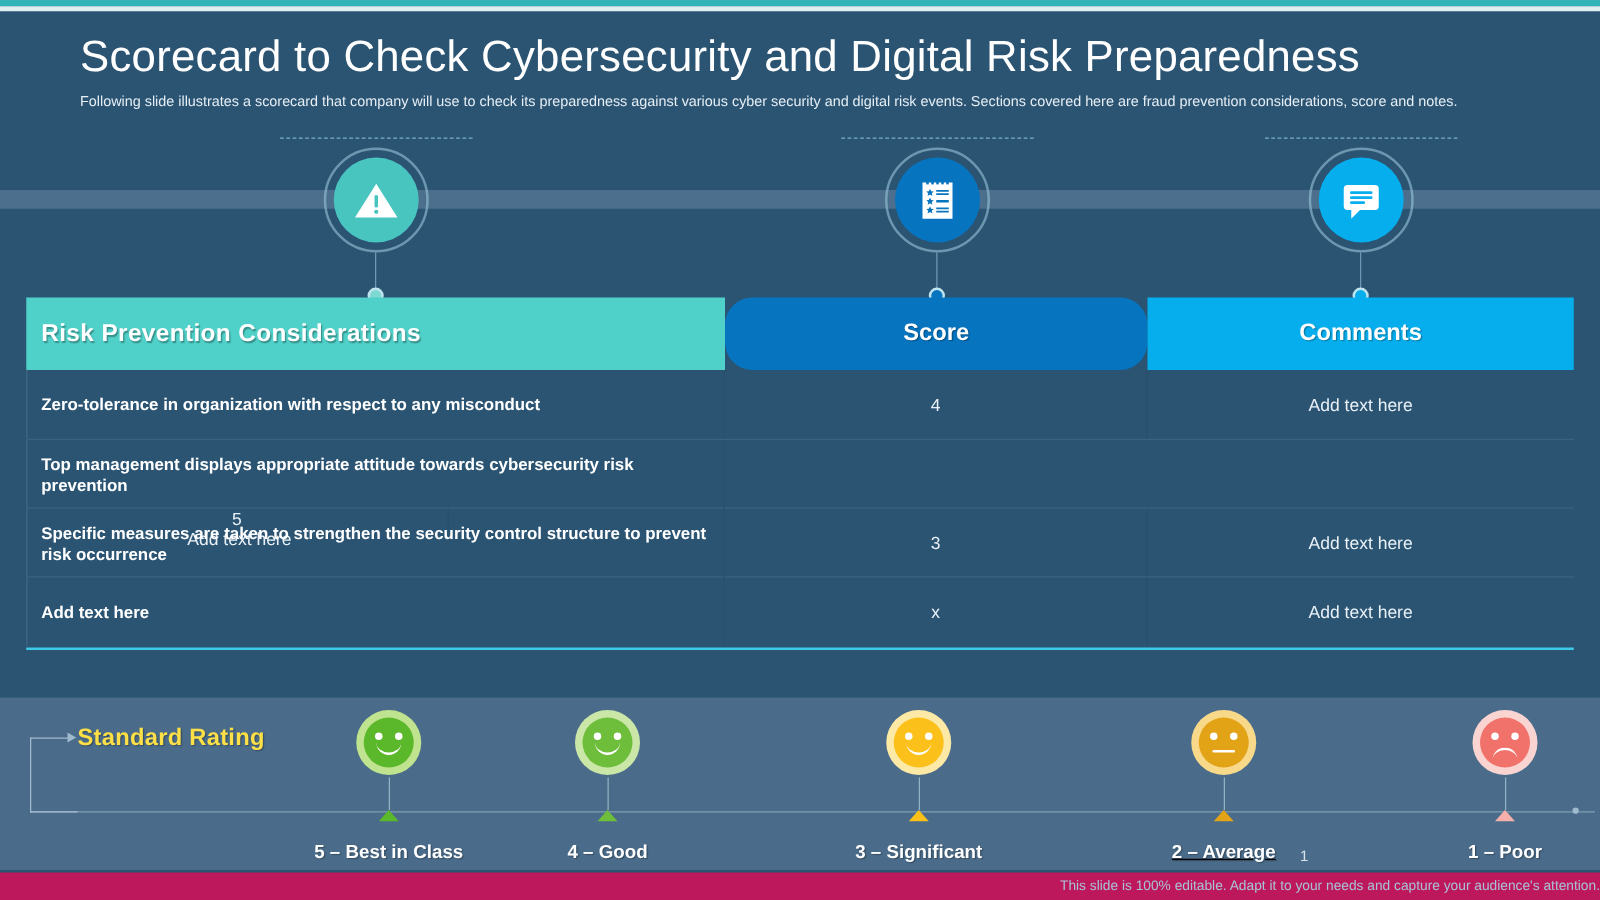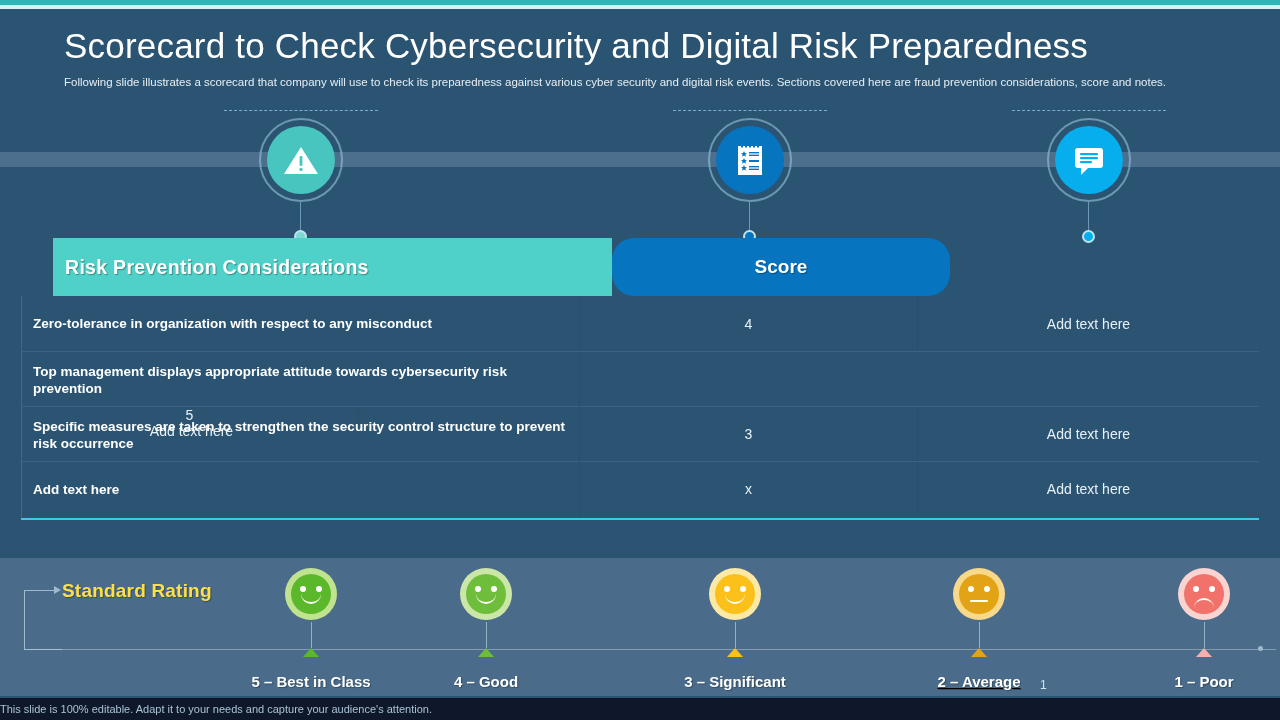--- a/index.html
+++ b/index.html
@@ -103,21 +103,21 @@
     border-top: 1.6px dashed rgba(150,205,230,.75);
   }
 
   
   .table {
     position: absolute;
     left: 21px; top: 238px;
     width: 1238px;
   }
   .trow { display: flex; }
-  .tcell-a { width: 559px; margin-left: 32px; }
+  .tcell-a { width: 559px; }
   .tcell-b { width: 338px; border-radius: 22px; }
   .tcell-c { width: 341px; }
 
   .thead .tcell-a {
     background: #4fd0c8;
     height: 58px;
     display: flex; align-items: center;
     padding-left: 12px;
   }
   .thead .tcell-b {
@@ -308,22 +308,22 @@
   .page-num {
     position: absolute;
     left: 1040px; top: 678px;
     font-size: 12px;
     color: #d6e3ec;
   }
   .footer {
     position: absolute;
     left: 0; top: 698px;
     width: 1280px; height: 22px;
-    background: #0f172a;
-    display: flex; align-items: center; justify-content: flex-start;
+    background: #be185d;
+    display: flex; align-items: center; justify-content: flex-end;
   }
   .footer-text {
     font-size: 11px;
     color: #a9c3d6;
   }
 </style>
 </head>
 <body>
 
 <div id="slide">
@@ -401,20 +401,23 @@
   </div>
 
   <div class="table">
     <div class="trow thead">
       <div class="tcell-a">
         <span class="th-label left">Risk Prevention Considerations</span>
       </div>
       <div class="tcell-b">
         <span class="th-label">Score</span>
       </div>
+      <div class="tcell-c">
+        <span class="th-label">Comments</span>
+      </div>
     </div>
 
     <div class="tbody-row" style="height:56px;">
       <div class="rc-a">
         <span class="cell-label">Zero-tolerance in organization with respect to any misconduct</span>
       </div>
       <div class="rc-b">
         <span class="cell-score">4</span>
       </div>
       <div class="rc-c">

